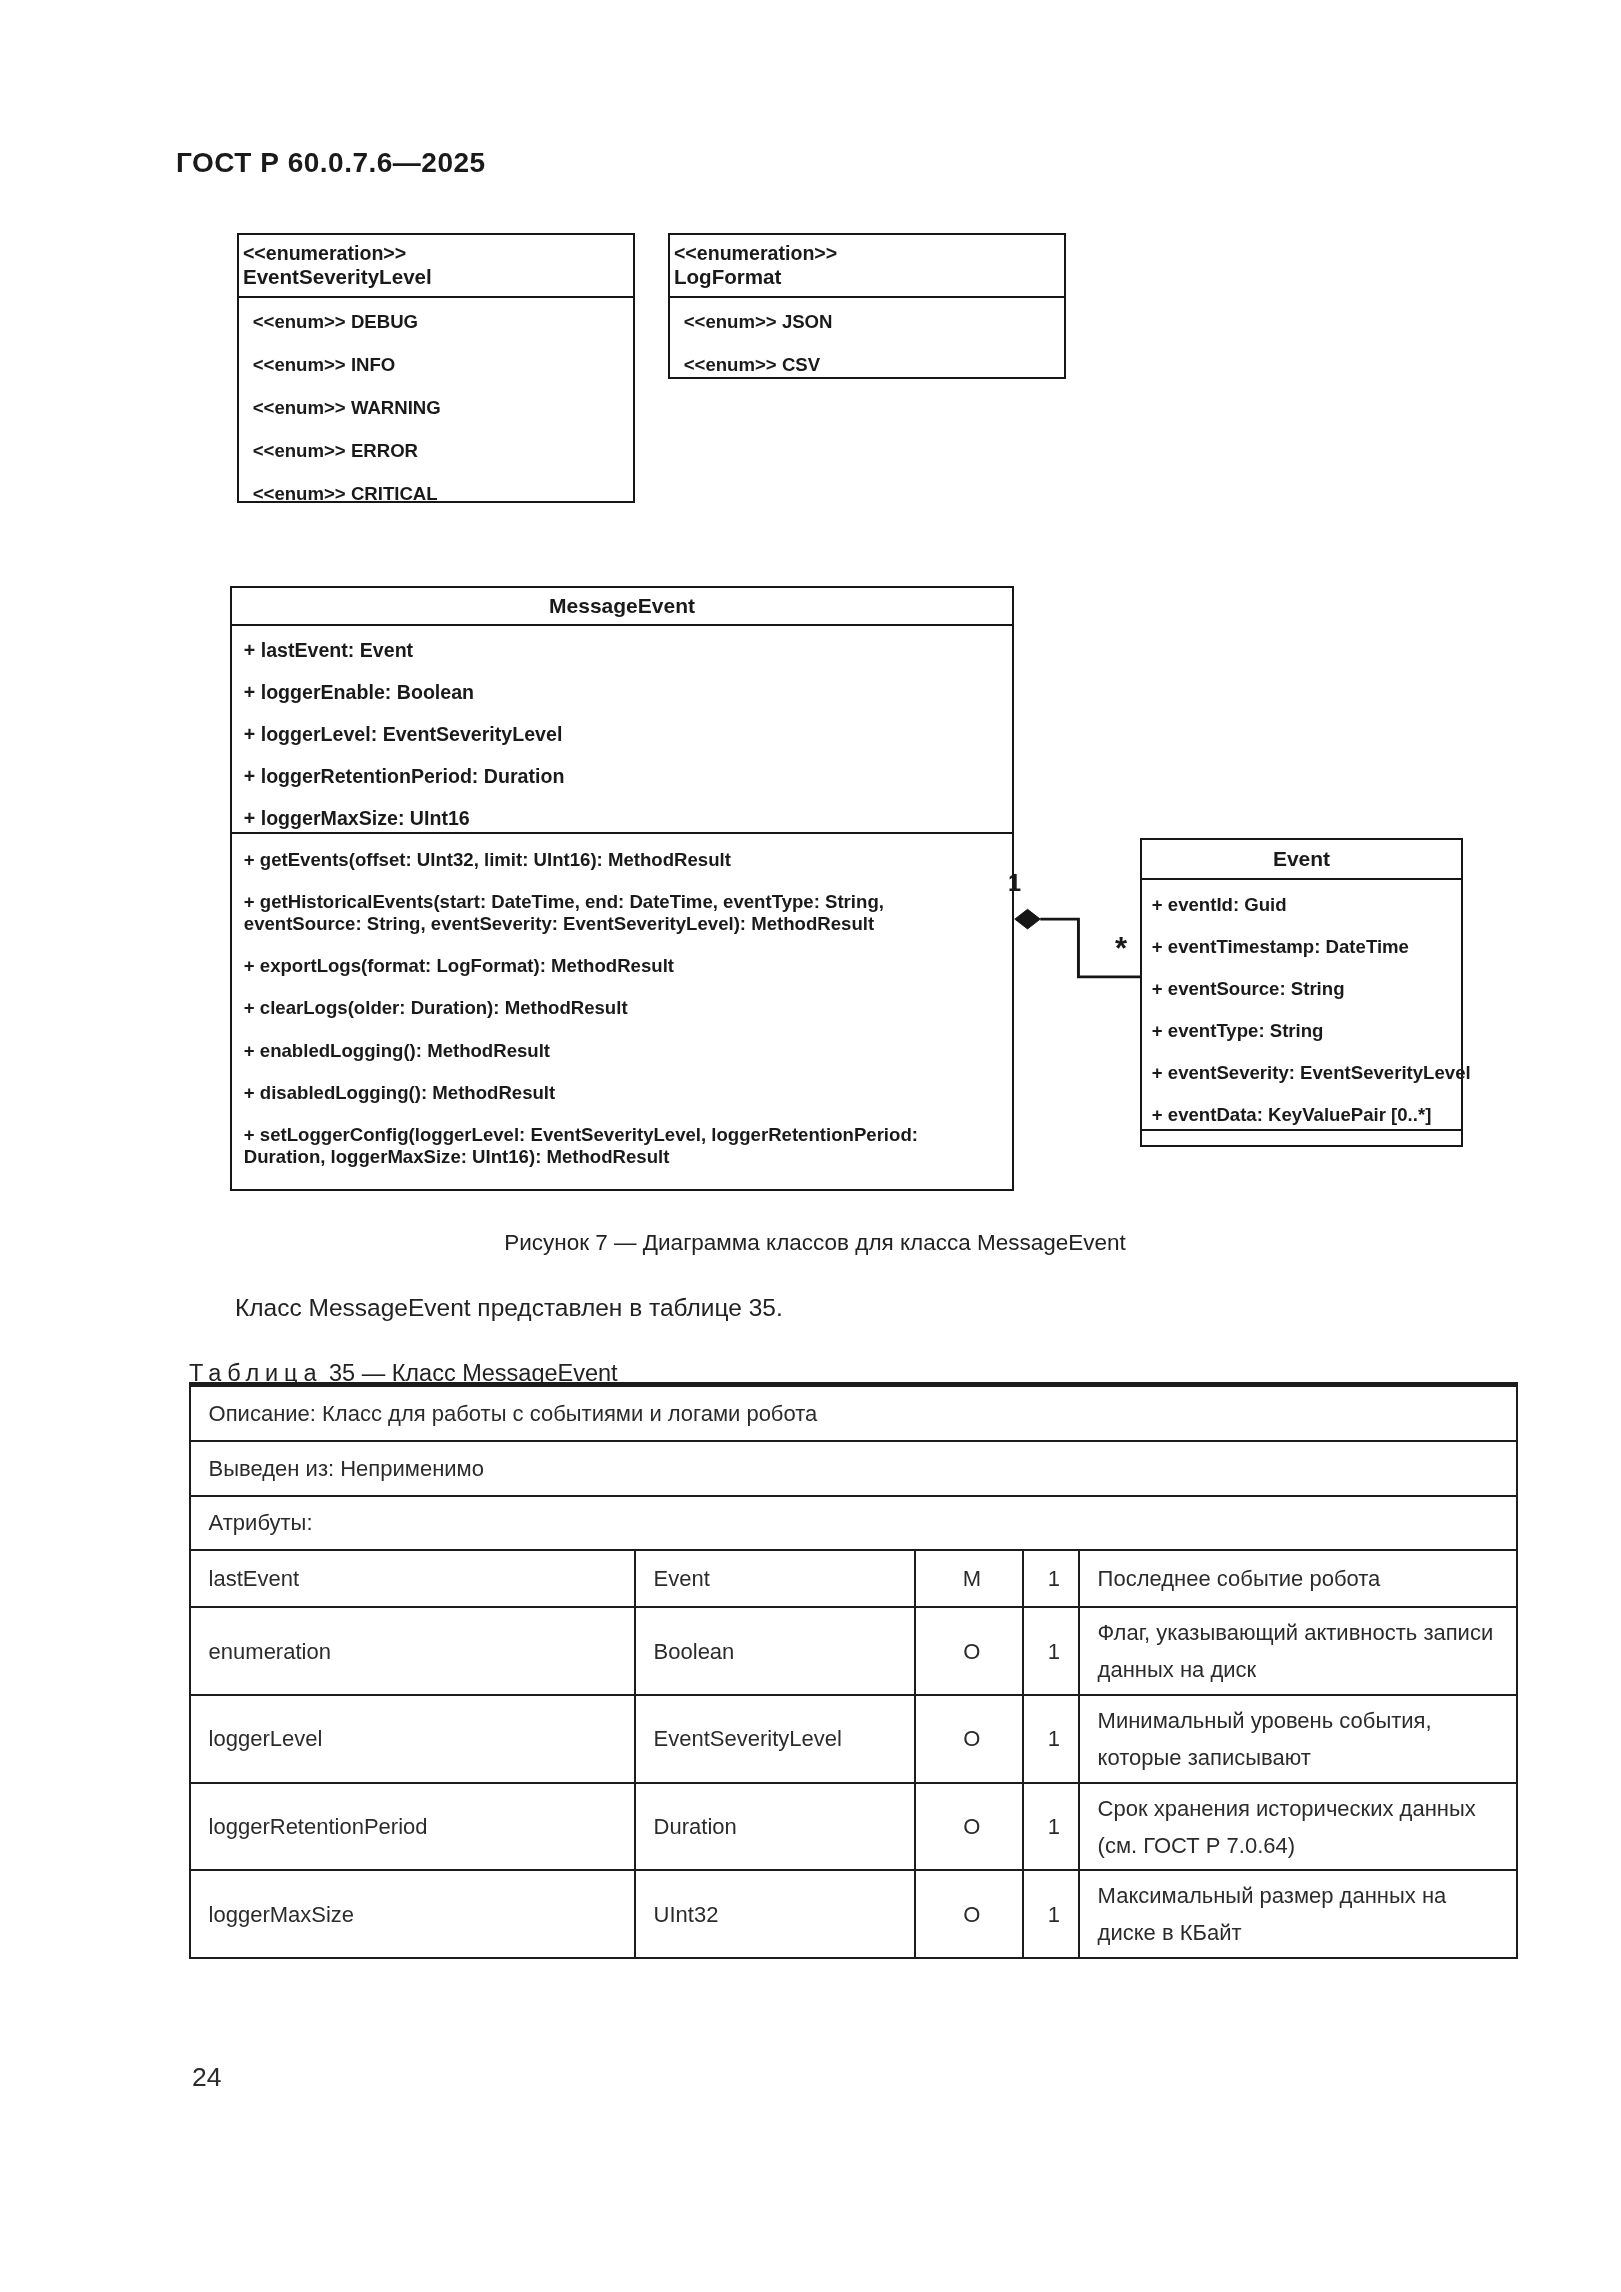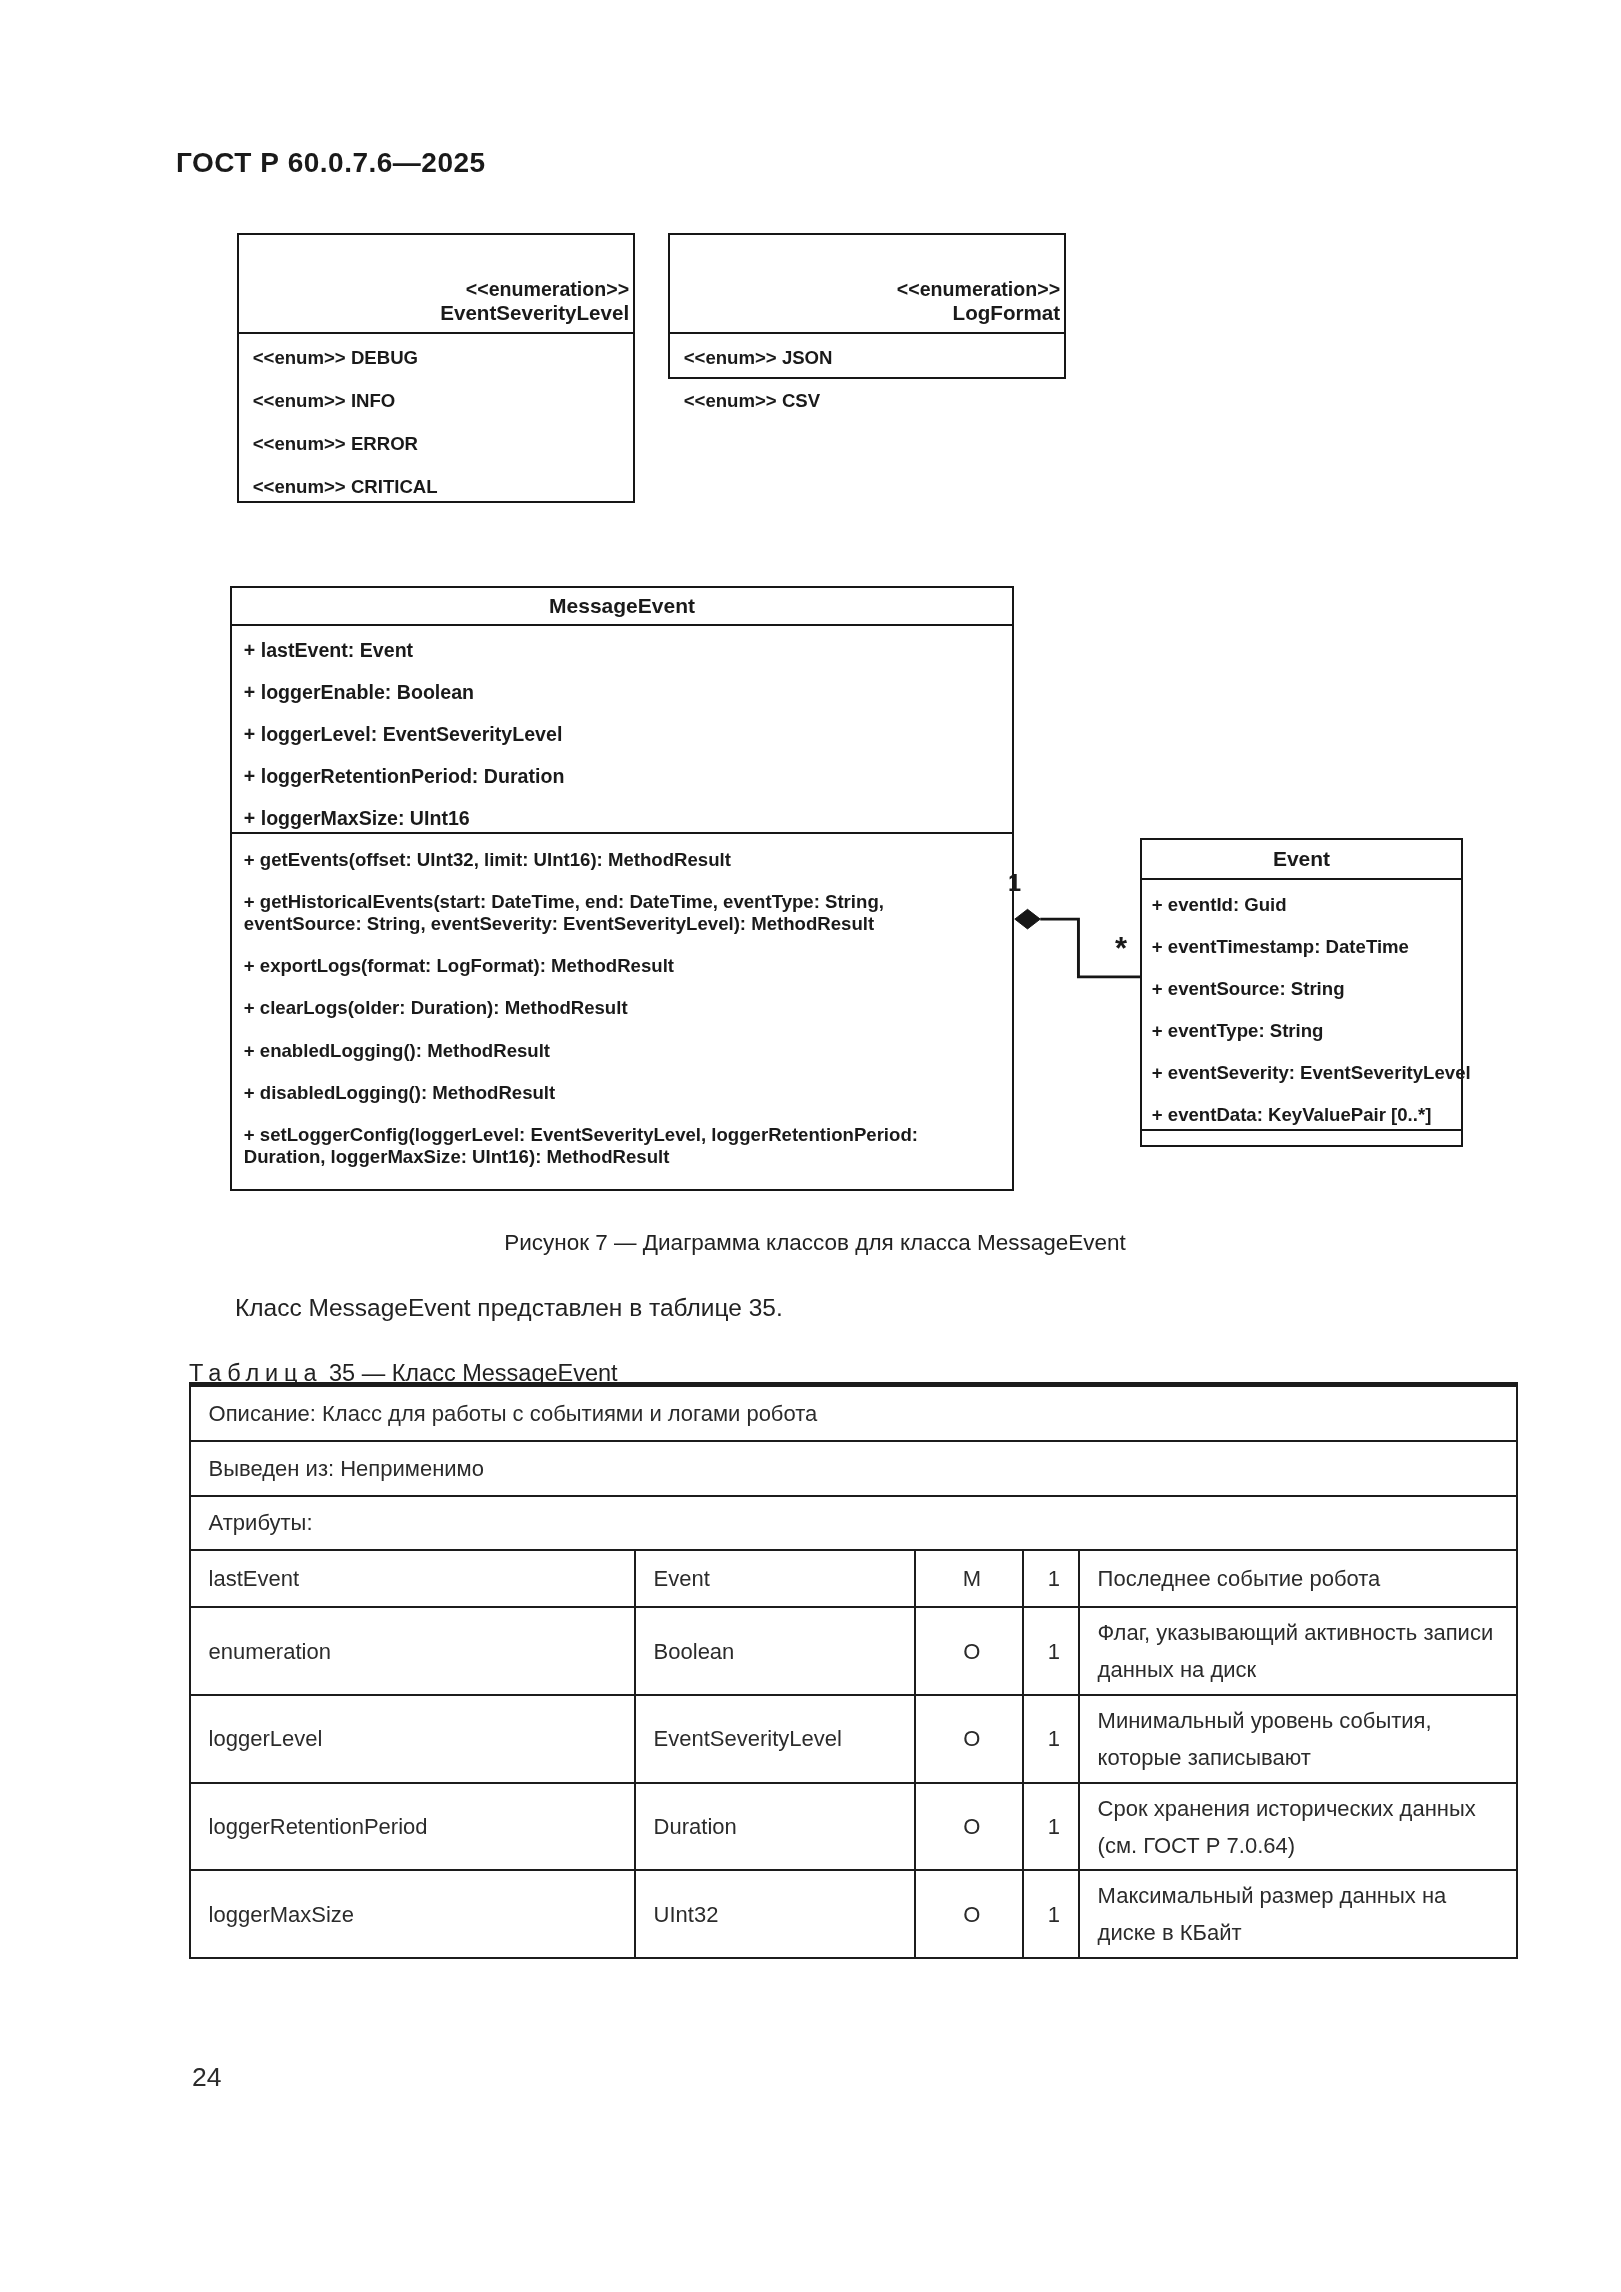--- a/index.html
+++ b/index.html
@@ -13,21 +13,21 @@
     margin:0 auto;
   }
   .abs{position:absolute;}
 
   
   .doc-header{left:176px;top:147px;font-size:28px;font-weight:700;letter-spacing:0.5px;}
   .page-number{left:192px;top:2062px;font-size:26.5px;color:#2b2b2b;}
 
   
   .uml-box{position:absolute;border:2.9px solid #161616;background:#fff;box-sizing:border-box;}
-  .uml-head{border-bottom:2.9px solid #161616;text-align:right;padding:6.9px 3.9px 5.9px;margin-top:36px;}
+  .uml-head{border-bottom:2.9px solid #161616;text-align:left;padding:6.9px 3.9px 5.9px;}
   .uml-head .stereo{font-size:19.6px;font-weight:700;line-height:23.5px;}
   .uml-head .cname{font-size:20.6px;font-weight:700;line-height:24.5px;}
   .uml-title{border-bottom:2.9px solid #161616;text-align:center;font-size:21px;font-weight:700;
              height:36px;line-height:36px;}
   .uml-items{padding:2px 13.7px;}
   .uml-items .item{font-size:18.6px;font-weight:600;line-height:43px;white-space:nowrap;}
 
   .attrs{border-bottom:2.9px solid #161616;padding:2.9px 11.8px;height:208px;box-sizing:border-box;}
   .attrs .item{font-size:19.6px;font-weight:600;line-height:42px;white-space:nowrap;}
   .methods{padding:14.7px 11.8px 0;}
@@ -76,20 +76,21 @@
 
   <div class="uml-box" style="left:237px;top:233px;width:398px;height:270px;">
     <div class="uml-head">
       <div class="stereo">&lt;&lt;enumeration&gt;&gt;</div>
       <div class="cname">EventSeverityLevel</div>
     </div>
     <div class="uml-items">
 
     <div class="item">&lt;&lt;enum&gt;&gt; DEBUG</div>
         <div class="item">&lt;&lt;enum&gt;&gt; INFO</div>
+        <div class="item">&lt;&lt;enum&gt;&gt; WARNING</div>
         <div class="item">&lt;&lt;enum&gt;&gt; ERROR</div>
         <div class="item">&lt;&lt;enum&gt;&gt; CRITICAL</div>
       </div>
   </div>
 
   <div class="uml-box" style="left:668px;top:233px;width:398px;height:146px;">
     <div class="uml-head">
       <div class="stereo">&lt;&lt;enumeration&gt;&gt;</div>
       <div class="cname">LogFormat</div>
     </div>

